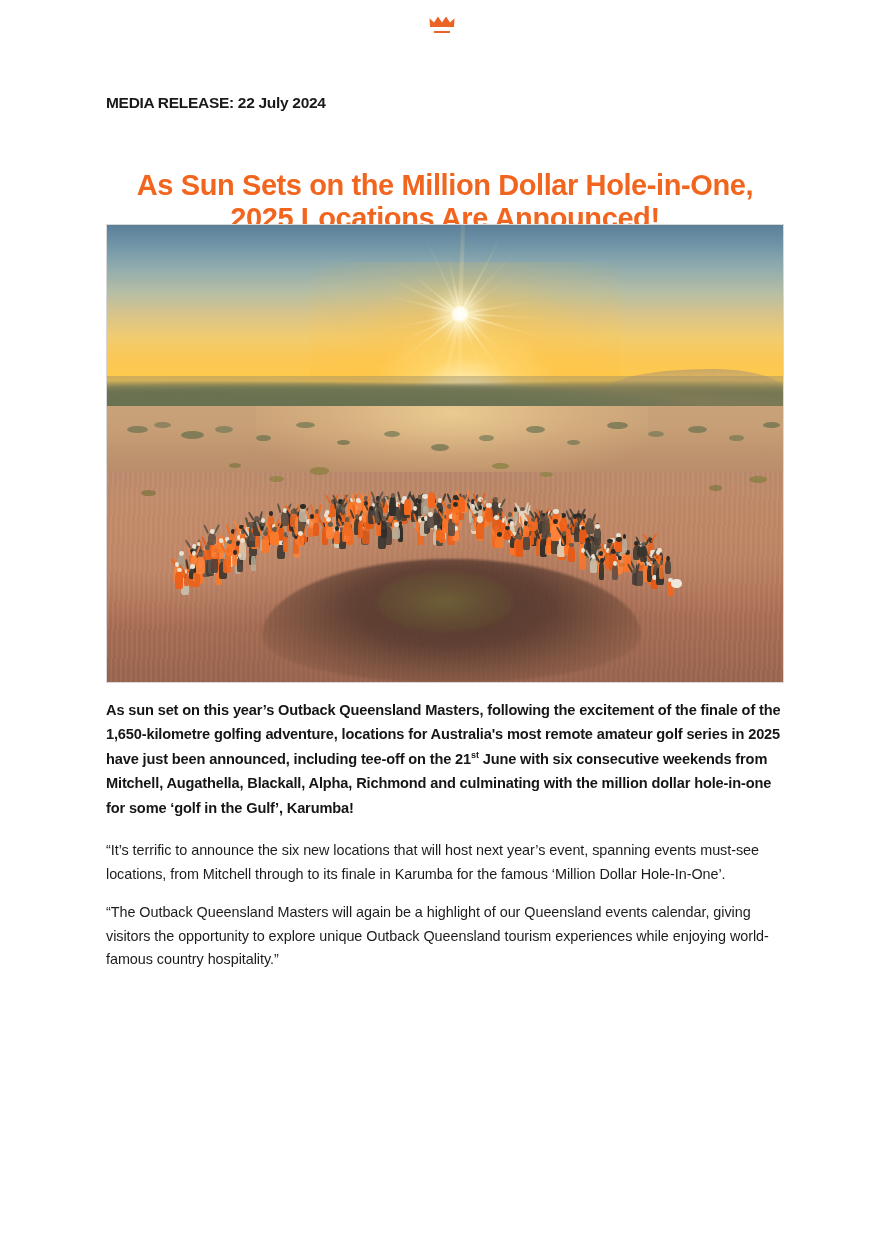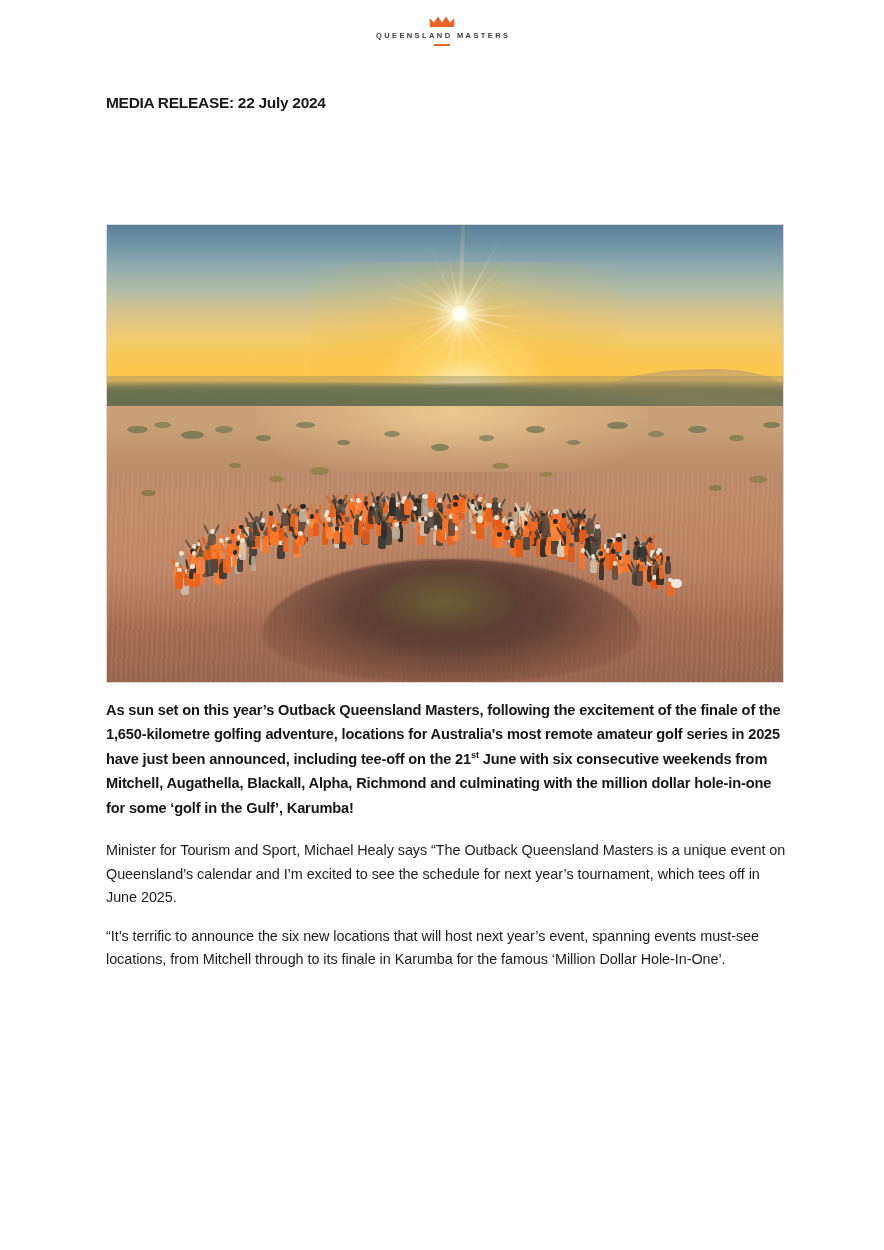--- a/index.html
+++ b/index.html
@@ -265,26 +265,26 @@
 </style>
 </head>
 <body>
 
 <div class="page">
 
   <div class="logo-block">
     <svg class="logo-crown" viewBox="0 0 26 12">
       <path d="M1 11 L0.5 2.2 L5 6.4 L9 0.6 L13 6.4 L17 0.6 L21 6.4 L25.5 2.2 L25 11 Z" fill="#EC6425"></path>
     </svg>
-    <div class="logo-sub">QUEENSLAND MASTERS</div>
     <div class="logo-dash"></div>
   </div>
 
   <div class="media-release">MEDIA RELEASE: 22 July 2024</div>
 
+  <h1 class="headline">As Sun Sets on the Million Dollar Hole-in-One, 2025 Locations Are Announced!</h1>
 
   <div class="photo">
     <div class="photo-inner" id="photo-inner">
       <div class="sky"></div>
       <div class="range"></div>
       <div class="sun-glow"></div>
       <div id="rays">
           <div class="flare" style="transform: rotate(0deg); opacity: 0.55;"></div>
           <div class="ray" style="transform: rotate(26deg); opacity: 0.55; height: 62px;"></div>
           <div class="ray" style="transform: rotate(52deg); opacity: 0.75;"></div>
@@ -1307,18 +1307,18 @@
           <div class="person" style="left: 44%; top: 60%; width: 1%; height: 3.4%; background: rgb(244, 103, 29);"></div>
           <div class="person" style="left: 52%; top: 59.5%; width: 1%; height: 3.4%; background: rgb(244, 103, 29);"></div>
           <div class="person" style="left: 83.5%; top: 77.5%; width: 1.5%; height: 1.9%; border-radius: 50%; background: rgb(239, 233, 220);"></div>
         </div>
     </div>
   </div>
 
   <div class="body-copy">
     <p class="lead"><span>As sun set on this year’s Outback Queensland Masters, following the excitement of the finale of the 1,650-kilometre golfing adventure, locations for Australia's most remote amateur golf series in 2025 have just been announced, including tee-off on the 21</span><sup>st</sup><span> June with six consecutive weekends from Mitchell, Augathella, Blackall, Alpha, Richmond and culminating with the million dollar hole-in-one for some ‘golf in the Gulf’, Karumba!</span></p>
     <div id="paras">
-        <p class="para">Minister for Tourism and Sport, Michael Healy says “The Outback Queensland Masters is a unique event on Queensland’s calendar and I’m excited to see the schedule for next year’s tournament, which tees off in June 2025.</p>
         <p class="para">“It’s terrific to announce the six new locations that will host next year’s event, spanning events must-see locations, from Mitchell through to its finale in Karumba for the famous ‘Million Dollar Hole-In-One’.</p>
+        <p class="para">“The Outback Queensland Masters will again be a highlight of our Queensland events calendar, giving visitors the opportunity to explore unique Outback Queensland tourism experiences while enjoying world-famous country hospitality.”</p>
       </div>
   </div>
 
 </div>
 
 </body></html>

